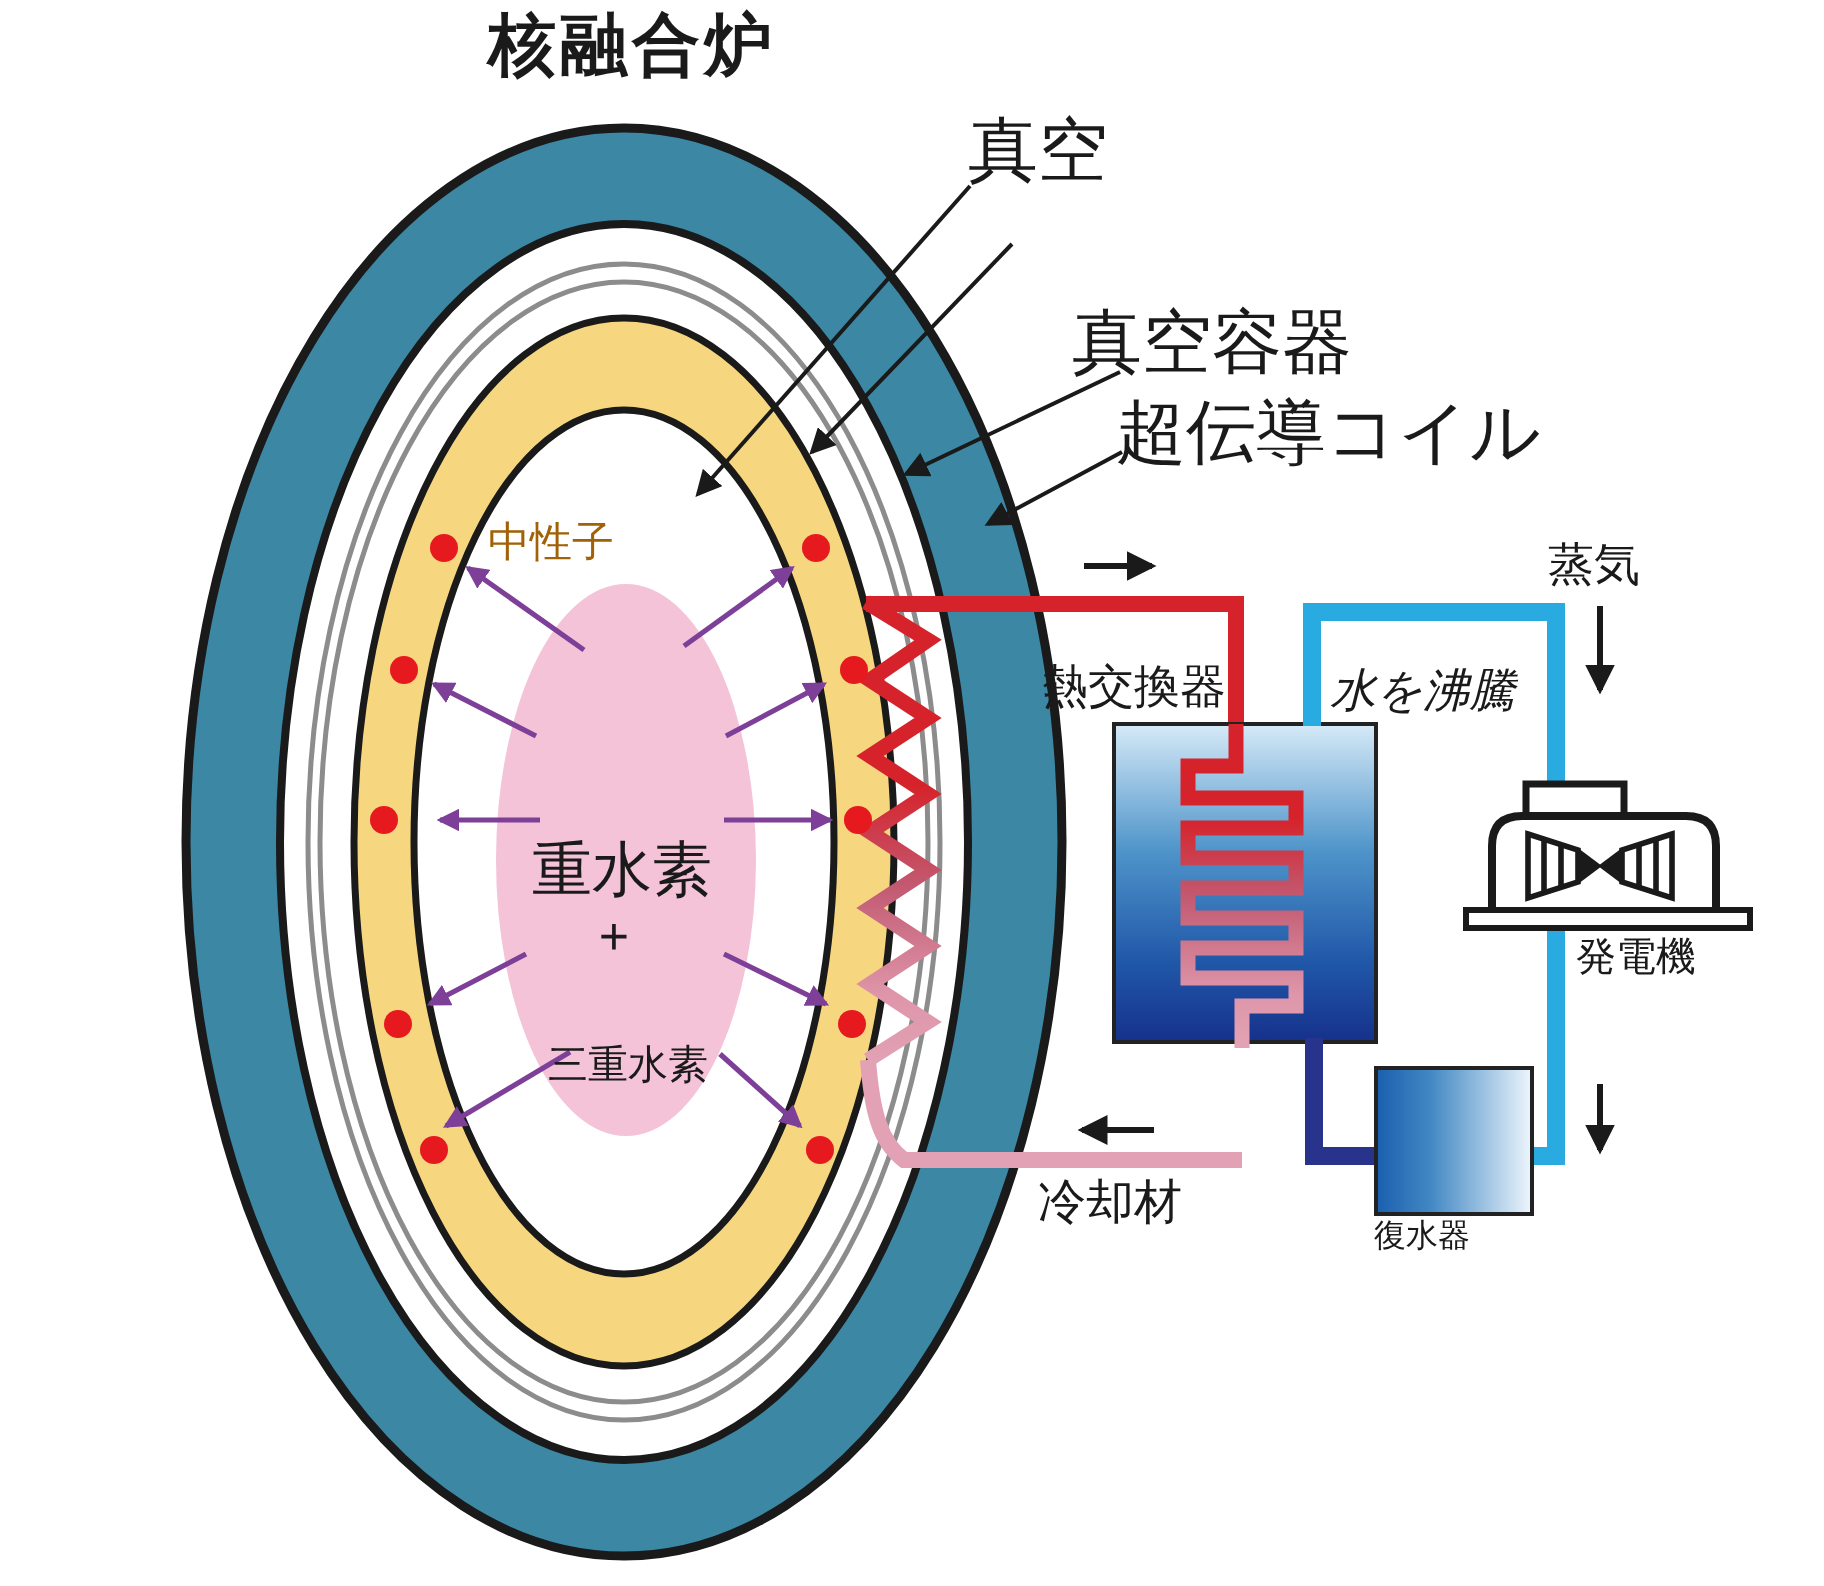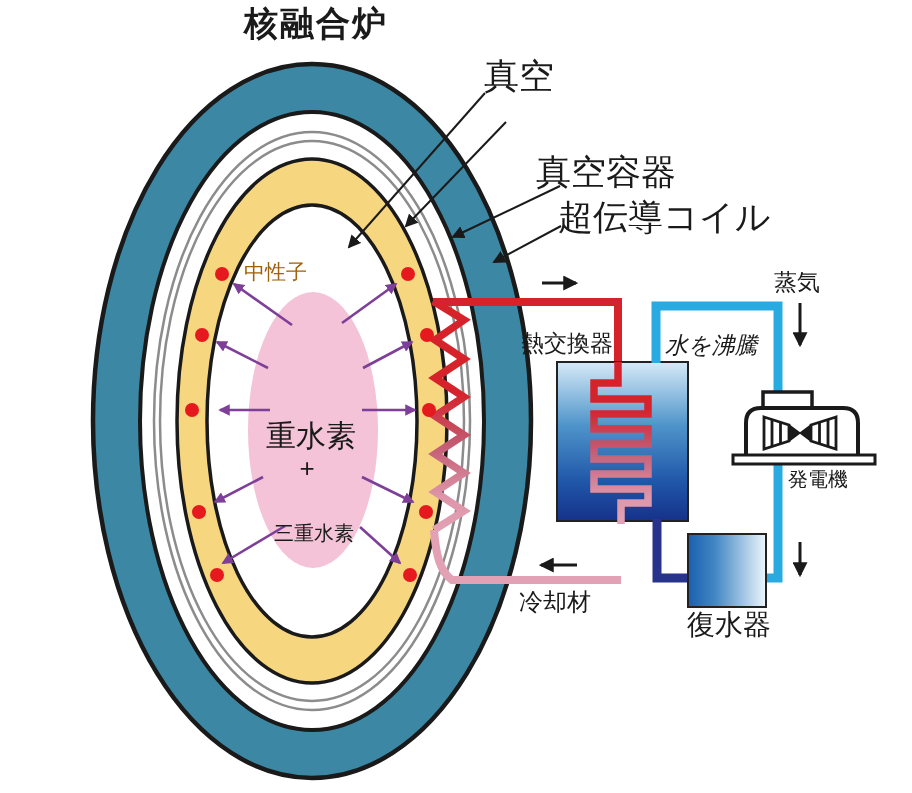--- a/index.html
+++ b/index.html
@@ -139,16 +139,16 @@
 
   <div class="lbl red" style="left:244px;top:261px;font-size:21px;">中性子</div>
   <div class="lbl center" style="left:311px;top:421px;font-size:30px;">重水素</div>
   <div class="lbl center" style="left:307px;top:455px;font-size:26px;">+</div>
   <div class="lbl center" style="left:314px;top:485px;font-size:20px;margin-top:38px;">三重水素</div>
 
   <div class="lbl small" style="left:521px;top:332px;">熱交換器</div>
   <div class="lbl small" style="left:665px;top:334px;font-style:italic;">水を沸騰</div>
   <div class="lbl small" style="left:774px;top:271px;">蒸気</div>
   <div class="lbl" style="left:788px;top:469px;font-size:20px;">発電機</div>
-  <div class="lbl" style="left:687px;top:611px;font-size:28px;">復水器</div>
+  <div class="lbl" style="left:687px;top:611px;font-size:16px;">復水器</div>
   <div class="lbl" style="left:519px;top:590px;font-size:24px;text-align:right;">冷却材</div>
 
 </div>
 
 </body></html>

